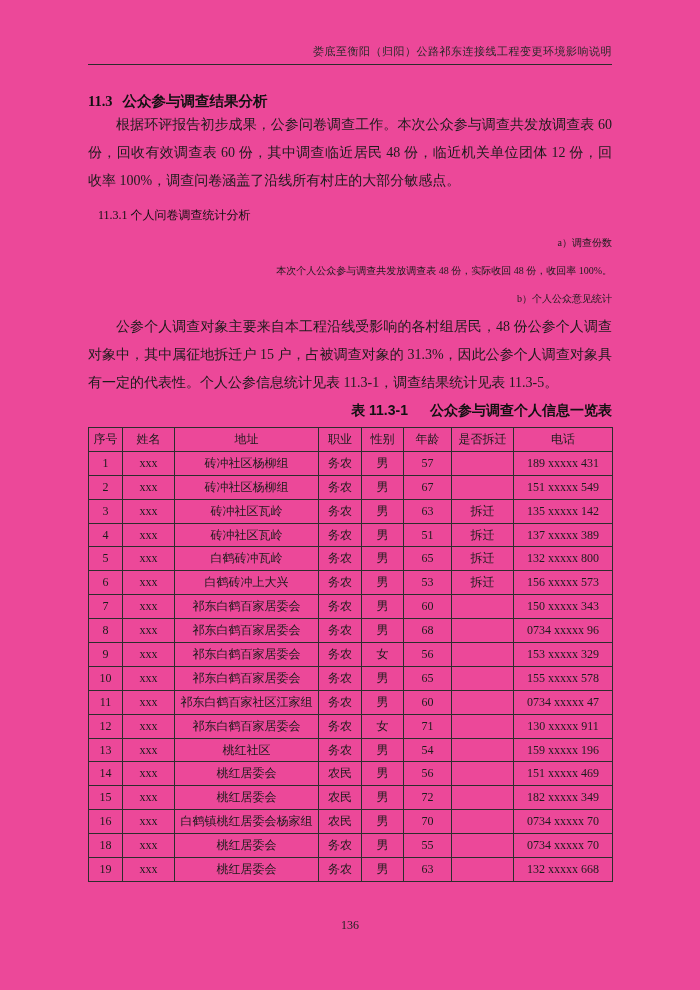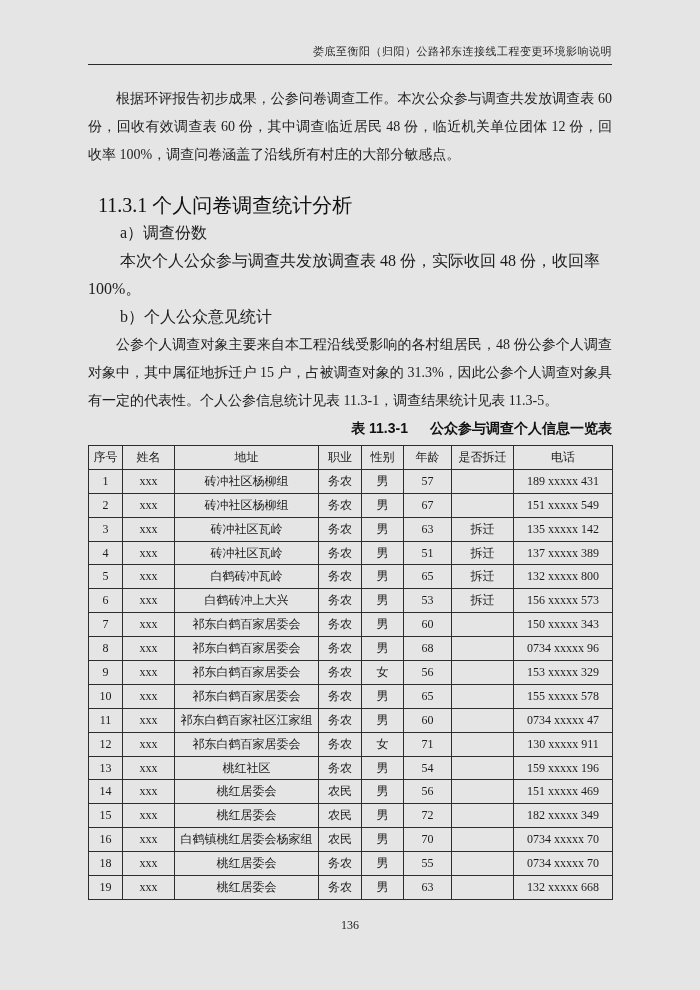--- a/index.html
+++ b/index.html
@@ -7,58 +7,59 @@
   body {
     width: 700px; height: 990px;
     font-family: "Liberation Serif", "DejaVu Serif", serif;
     color: #1a1a1a;
     position: relative;
     overflow: hidden;
   }
   .page {
     position: absolute; inset: 0;
     padding: 44px 88px 0 88px;
-    background: #e5e5e5;
+    background: #ec4899;
   }
   .doc-header {
     text-align: right;
     font-size: 11px;
     color: #2a2a2a;
     padding-bottom: 5px;
     border-bottom: 1.5px solid #2b2b2b;
     letter-spacing: 0.5px;
   }
   .sec-heading {
     margin-top: 27px;
     font-family: "Liberation Sans", "DejaVu Sans", sans-serif;
     font-weight: bold;
     font-size: 14.5px;
     color: #111;
   }
   .sec-heading .sec-num { margin-right: 10px; font-family: "Liberation Serif", serif; }
   .body-para {
-    margin-top: 20px;
+    margin-top: 0;
     font-size: 14px;
     line-height: 28px;
     text-align: justify;
     text-indent: 2em;
     color: #1c1c1c;
   }
   .subsec-heading {
-    margin-top: 22px;
-    font-size: 20px;
+    margin-top: 6px;
+    font-size: 12px;
     line-height: 28px;
     padding-left: 10px;
     color: #111;
   }
   .list-item {
-    font-size: 16px;
+    font-size: 10px;
     line-height: 28px;
     text-indent: 2em;
     color: #1c1c1c;
+    text-align: right;
   }
   .table-caption {
     margin-top: 5px;
     text-align: right;
     font-family: "Liberation Sans", "DejaVu Sans", sans-serif;
     font-weight: bold;
     font-size: 14px;
     color: #111;
   }
   .table-caption .cap-label { margin-right: 22px; }
@@ -91,20 +92,23 @@
 </style>
 </head>
 <body>
 
 <div class="page">
 
   <div class="doc-header">
     <span>娄底至衡阳（归阳）公路祁东连接线工程变更环境影响说明</span>
   </div>
 
+  <div class="sec-heading">
+    <span class="sec-num">11.3</span><span>公众参与调查结果分析</span>
+  </div>
 
   <p class="body-para">根据环评报告初步成果，公参问卷调查工作。本次公众参与调查共发放调查表 60 份，回收有效调查表 60 份，其中调查临近居民 48 份，临近机关单位团体 12 份，回收率 100%，调查问卷涵盖了沿线所有村庄的大部分敏感点。</p>
 
   <div class="subsec-heading">11.3.1 个人问卷调查统计分析</div>
 
   <div class="list-item">a）调查份数</div>
 
   <div class="list-item">本次个人公众参与调查共发放调查表 48 份，实际收回 48 份，收回率 100%。</div>
 
   <div class="list-item">b）个人公众意见统计</div>

